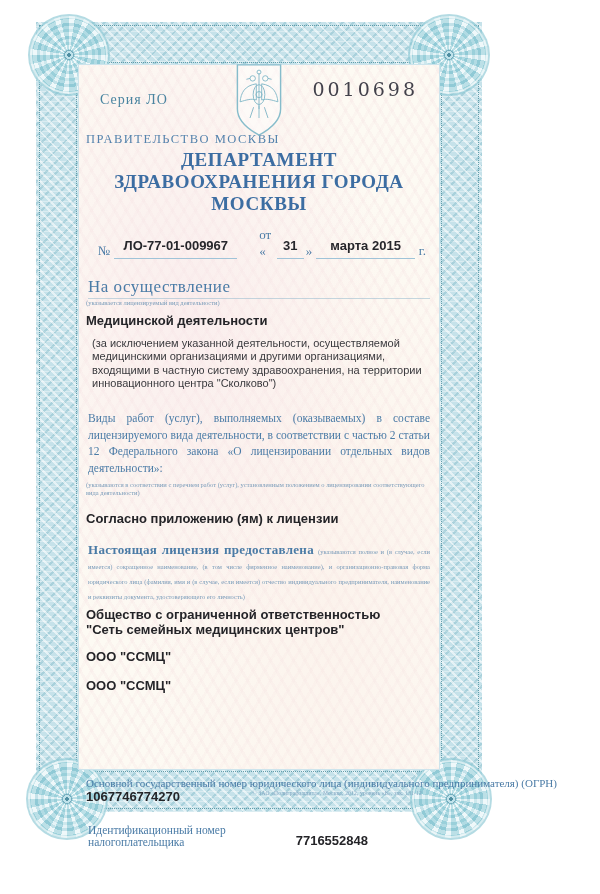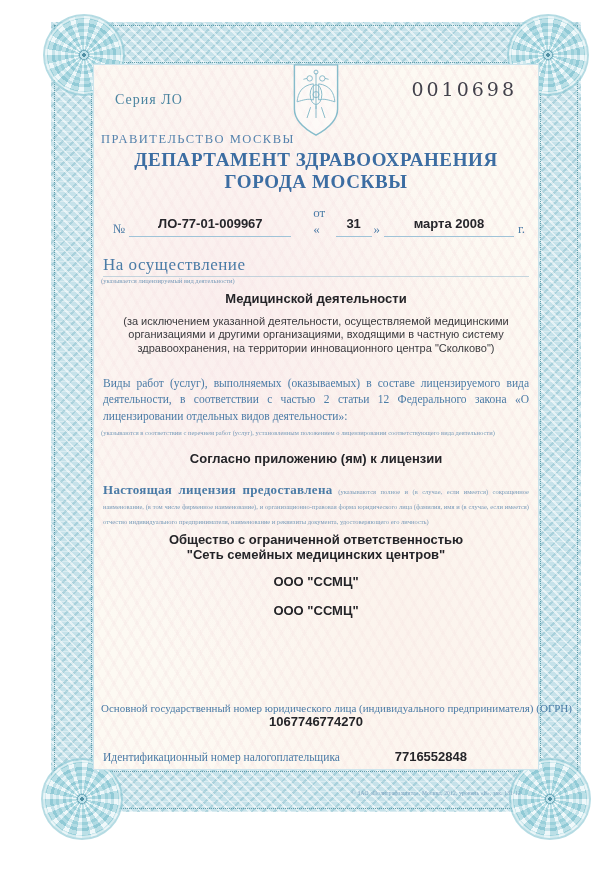--- a/index.html
+++ b/index.html
@@ -1,21 +1,21 @@
 <!DOCTYPE html>
 <html><head>
 <meta charset="utf-8">
 <style>
   html,body{margin:0;padding:0;}
   body{
     width:600px;height:894px;background:#ffffff;position:relative;overflow:hidden;
     font-family:"Liberation Serif",serif;
   }
   .cert{
-    position:absolute;left:36px;top:22px;width:530px;height:790px;margin-left:15px;
+    position:absolute;left:36px;top:22px;width:446px;height:790px;
   }
   
   .band{
     position:absolute;inset:0;
     background-color:#c6e2ea;
     background-image:
       repeating-linear-gradient(45deg, rgba(255,255,255,.55) 0 2px, rgba(255,255,255,0) 2px 7px),
       repeating-linear-gradient(-45deg, rgba(120,180,195,.38) 0 2px, rgba(120,180,195,0) 2px 8px),
       repeating-linear-gradient(0deg, rgba(255,255,255,.35) 0 1px, rgba(255,255,255,0) 1px 5px);
   }
@@ -92,39 +92,39 @@
   .w-day{width:38px;margin:0 2px;}
   .w-month{width:138px;margin:0 4px;}
   .numrow .sep{margin-left:22px;}
   
   .actrow{
     display:flex;align-items:center;margin:18px 2px 0 2px;border-bottom:1px solid rgba(150,185,205,.55);
   }
   .acthead{color:#4a7ba6;font-size:17px;letter-spacing:.5px;padding-bottom:1px;}
   .tinynote{color:#7a9cba;font-size:6.5px;line-height:1.25;}
   .center-bold{
-    text-align:center;font-family:"Liberation Sans",sans-serif;font-weight:bold;
+    font-family:"Liberation Sans",sans-serif;font-weight:bold;
     color:#242428;font-size:13px;
   }
   .exclusion{
-    text-align:center;font-family:"Liberation Sans",sans-serif;color:#3a3a3e;
+    text-align:left;font-family:"Liberation Sans",sans-serif;color:#3a3a3e;
     font-size:11px;line-height:1.2;margin:9px 6px 0 6px;
   }
   .works-intro{
     color:#4a7ba6;font-size:11.5px;line-height:1.45;text-align:justify;margin:20px 2px 0 2px;
   }
   .licpara{
     margin:16px 2px 0 2px;text-align:justify;line-height:1.25;
   }
   .liclead{color:#4a7ba6;font-size:13px;font-weight:bold;letter-spacing:.3px;}
   .ogrn-label{
     text-align:center;color:#4a7ba6;font-size:11px;white-space:nowrap;margin-top:0;
   }
   .innrow{
-    display:flex;align-items:center;margin:20px 2px 0 2px;
+    display:flex;align-items:flex-end;margin:20px 2px 0 2px;
   }
   .inn-label{color:#4a7ba6;font-size:11.5px;}
   .inn-value{
     font-family:"Liberation Sans",sans-serif;font-weight:bold;color:#242428;font-size:13px;
     margin-left:auto;margin-right:62px;
   }
   .printer{
     position:absolute;right:10px;bottom:-28px;color:#7fa3c0;font-size:5.5px;letter-spacing:.2px;
   }
   .spacer{height:84px;}
@@ -166,21 +166,21 @@
 
       <div class="gov">ПРАВИТЕЛЬСТВО МОСКВЫ</div>
       <div class="dept">ДЕПАРТАМЕНТ ЗДРАВООХРАНЕНИЯ ГОРОДА МОСКВЫ</div>
 
       <div class="numrow">
         <span>№</span>
         <span class="fill w-num">ЛО-77-01-009967</span>
         <span class="sep">от «</span>
         <span class="fill w-day">31</span>
         <span>»</span>
-        <span class="fill w-month">марта 2008</span>
+        <span class="fill w-month">марта 2015</span>
         <span>г.</span>
       </div>
 
       <div class="actrow">
         <span class="acthead">На осуществление</span>
       </div>
       <div class="tinynote">(указывается лицензируемый вид деятельности)</div>
       <div class="center-bold mt6">Медицинской деятельности</div>
       <div class="exclusion">(за исключением указанной деятельности, осуществляемой медицинскими организациями и другими организациями, входящими в частную систему здравоохранения, на территории инновационного центра "Сколково")</div>
 

